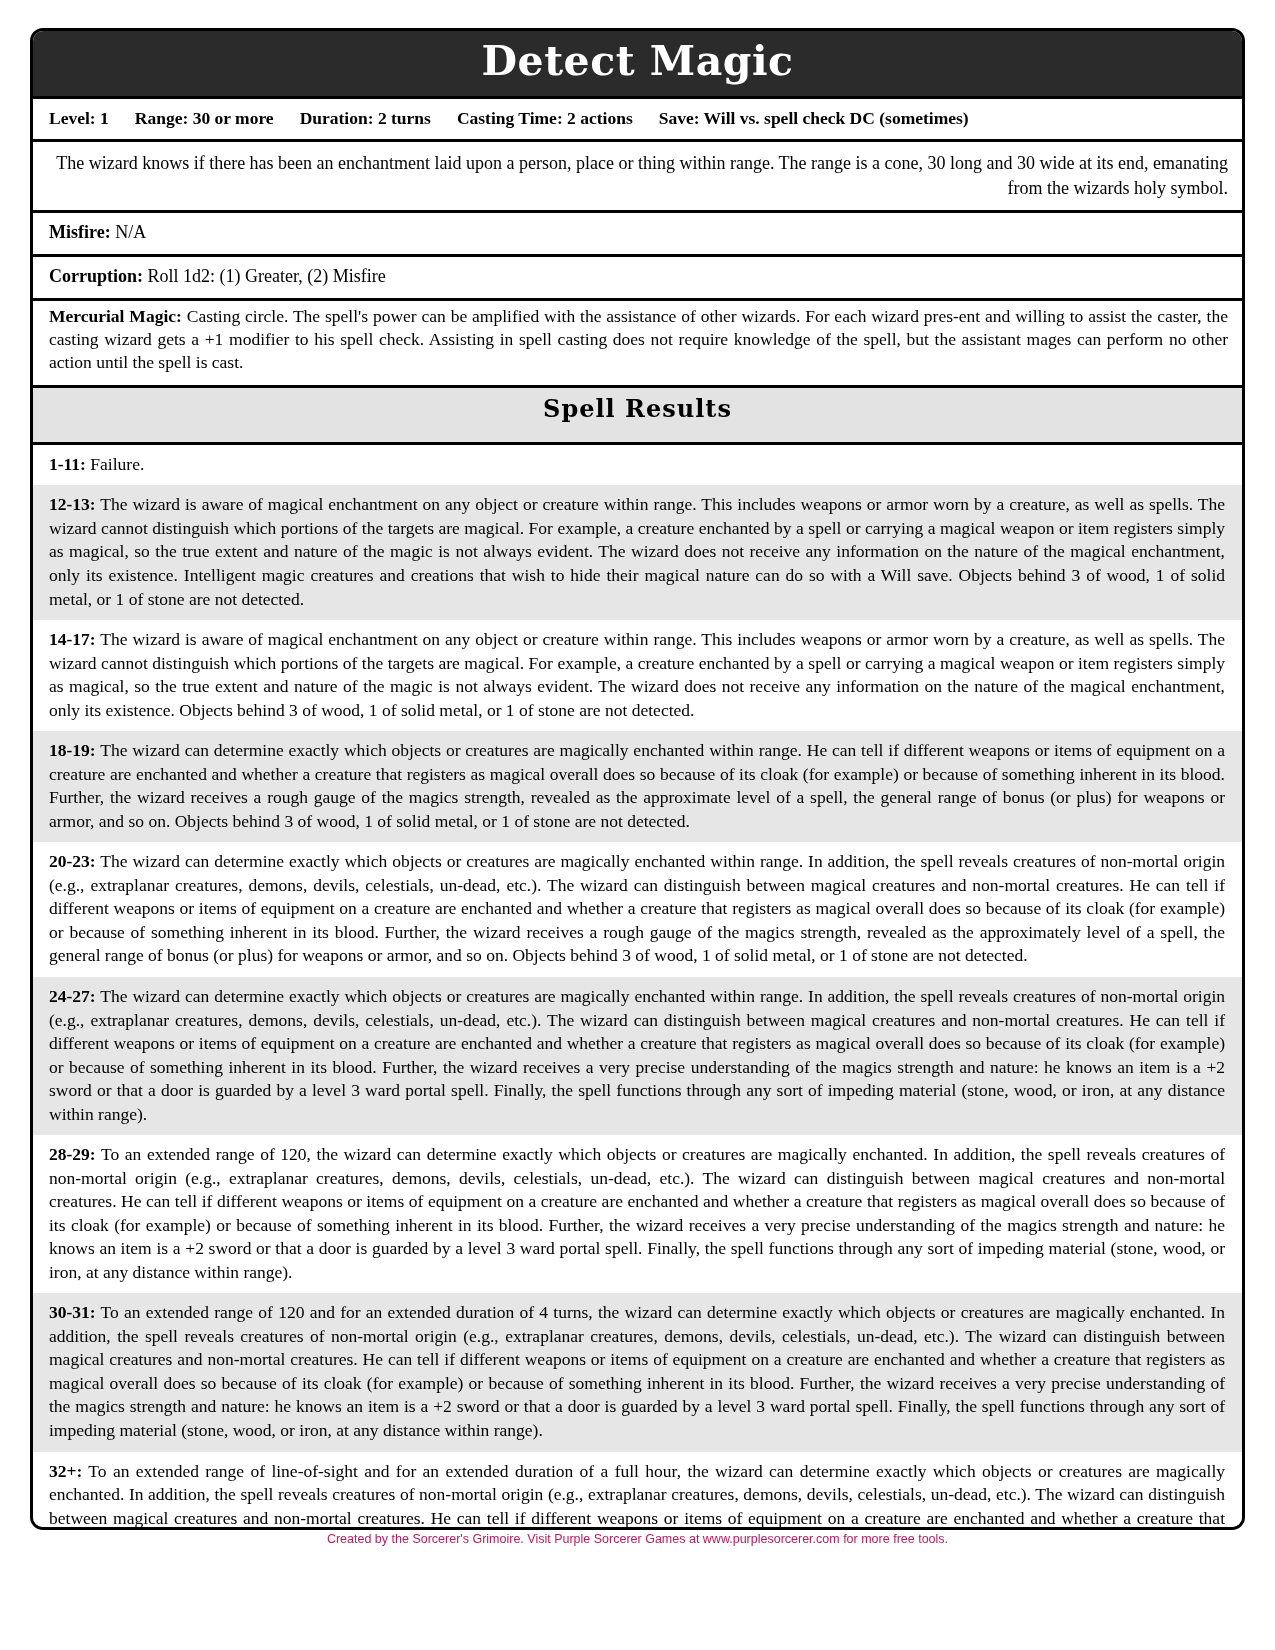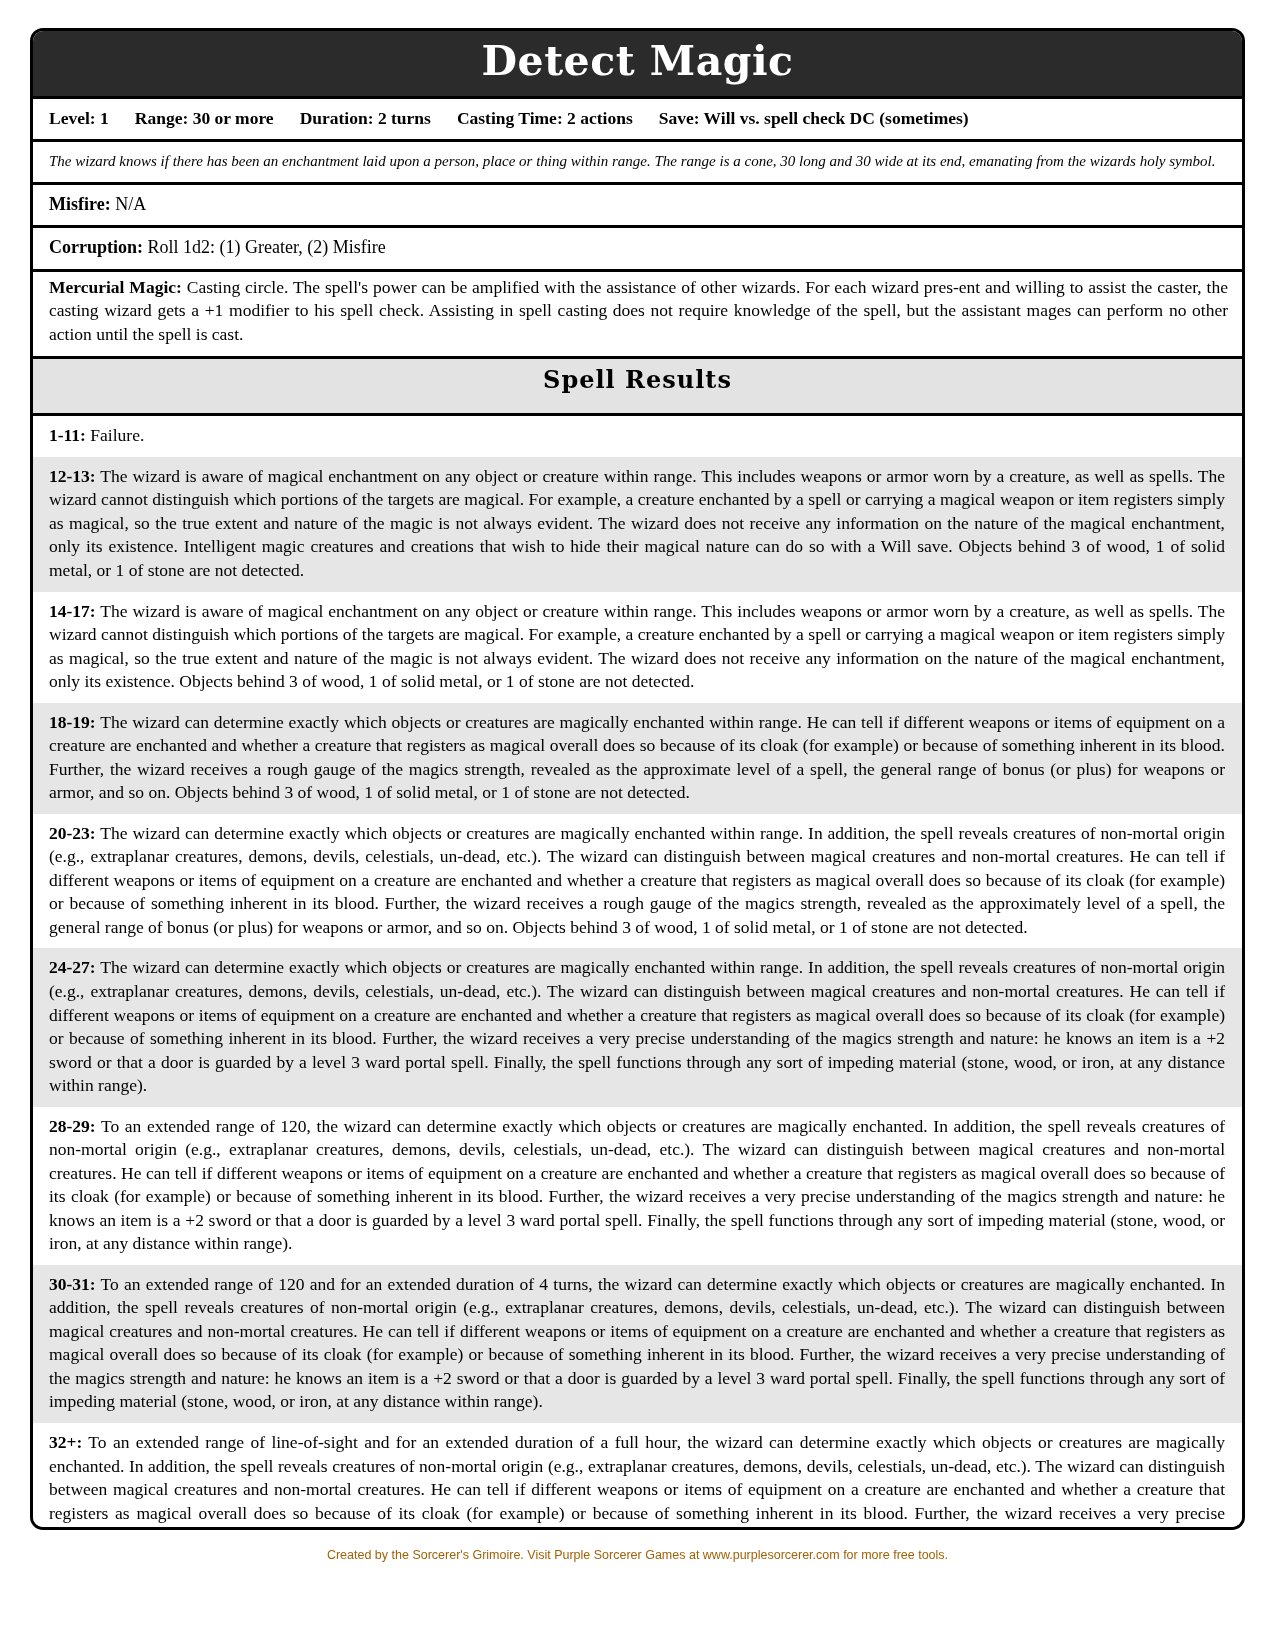--- a/index.html
+++ b/index.html
@@ -60,24 +60,24 @@
   .stats-row {
     padding: 8px 12px 9px 16px;
     font-weight: bold;
     font-size: 17.5px;
     white-space: nowrap;
   }
   .stats-row .stat { display: inline-block; margin-right: 26px; }
   .stats-row .stat:last-child { margin-right: 2px; }
 
   .desc-row {
-    font-style: italic;
     padding: 9px 14px 10px 16px;
-    font-size: 15px;
+    font-size: 18px;
     line-height: 1.36;
+    text-align: right;
   }
 
   .kv-row { padding: 8px 14px 9px 16px; font-size: 18px; }
   .kv-row .k { font-weight: bold; font-family: Liberation Serif, serif; }
 
   .merc-row {
     padding: 4px 14px 10px 16px;
     font-size: 17.5px;
     line-height: 1.34;
     text-align: justify;
@@ -109,22 +109,22 @@
   }
   .result.shaded { background: #e6e6e6; }
   .result .rng { font-weight: bold; }
 
   
   .footer {
     text-align: center;
     font-family: "Liberation Sans", "DejaVu Sans", sans-serif;
     font-size: 12.5px;
     line-height: 1.5;
-    padding-top: 16px;
-    color: #a16207;
+    padding-top: 0;
+    color: #be185d;
   }
   .footer div { white-space: nowrap; }
 </style>
 </head>
 <body>
 
 <div class="page">
 
   <div class="card">
 

